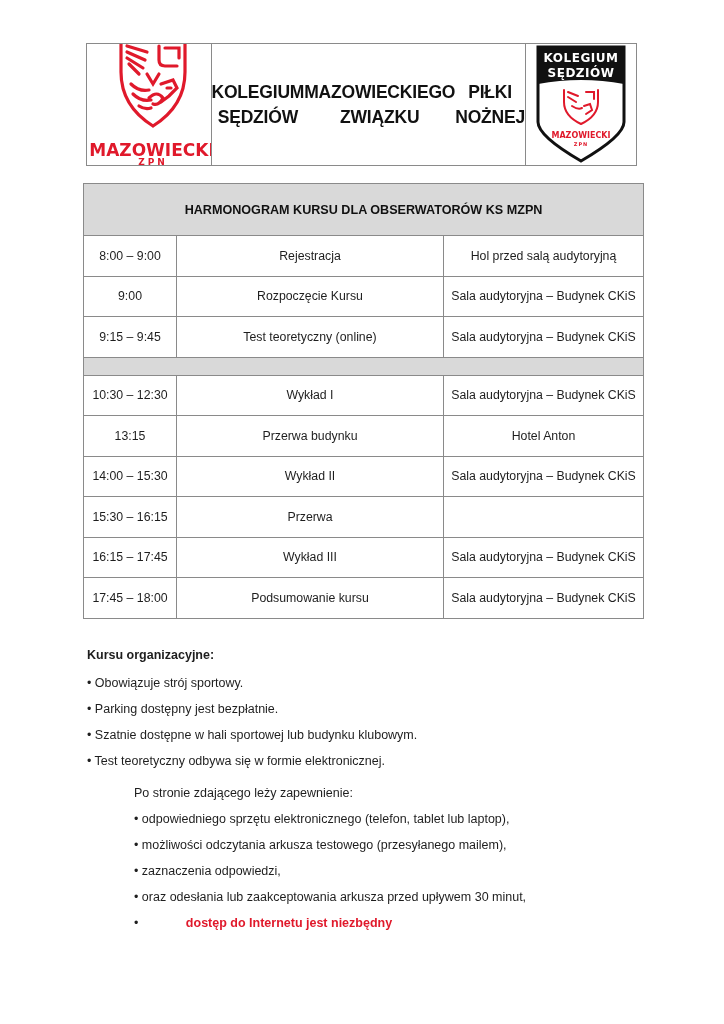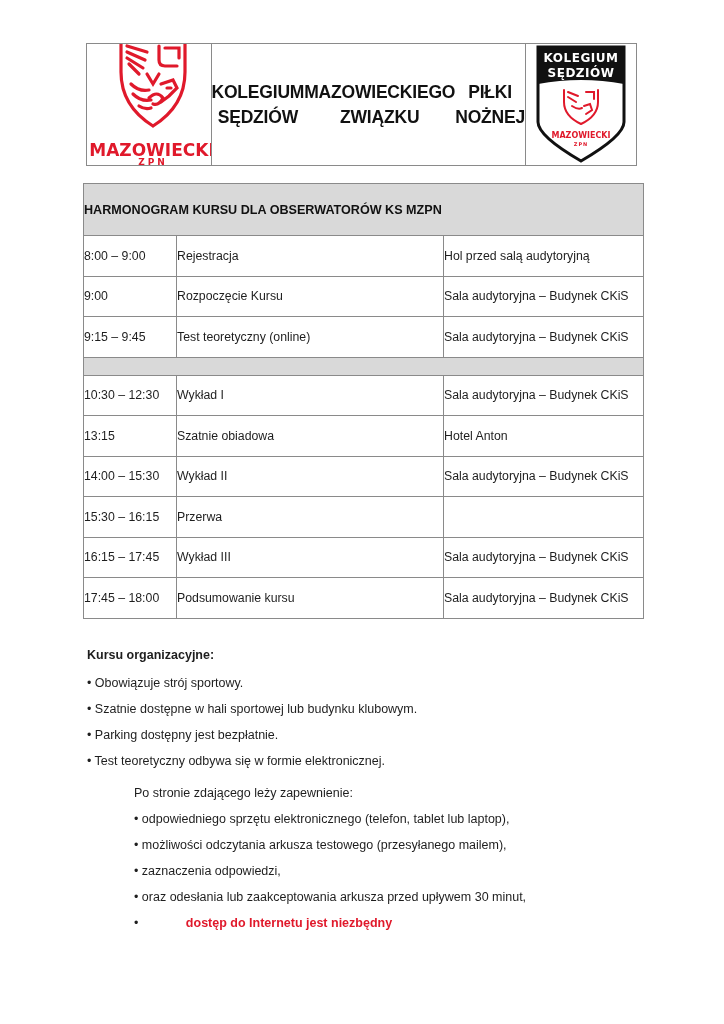--- a/index.html
+++ b/index.html
@@ -15,21 +15,21 @@
   .hdr-logo-left { width: 131px; border-right: 1px solid #8a8a8a; position: relative; overflow: hidden; }
   .hdr-title { flex: 1; display: flex; align-items: center; justify-content: center; flex-direction: row; }
   .hdr-title div { font-weight: bold; font-size: 17.5px; line-height: 25px; color: #111; text-align: center; letter-spacing: -0.2px; }
   .hdr-logo-right { width: 110px; border-left: 1px solid #8a8a8a; position: relative; }
 
   
   .sched {
     position: absolute; left: 83px; top: 183px; width: 560px;
     border-collapse: collapse; table-layout: fixed;
   }
-  .sched td { border: 1.3px solid #8a8a8a; font-size: 12.3px; color: #1e1e1e; padding: 0; }
+  .sched td { border: 1.3px solid #8a8a8a; text-align: center; font-size: 12.3px; color: #1e1e1e; padding: 0; }
   .sched tr.title-row td { background: #d9d9d9; height: 51px; font-weight: bold; font-size: 12.6px; color: #111; }
   .sched tr.row td { height: 39.5px; }
   .sched tr.sep td { background: #d9d9d9; height: 17px; }
   .col1 { width: 93px; } .col2 { width: 267px; } .col3 { width: 200px; }
 
   
   .notes { position: absolute; left: 87px; top: 648px; font-size: 12.5px; color: #1e1e1e; }
   .notes .heading { font-weight: bold; margin-bottom: 13px; }
   .notes .li { height: 26px; line-height: 16px; }
   .sub { position: absolute; left: 134px; top: 785px; font-size: 12.5px; color: #1e1e1e; }
@@ -105,21 +105,21 @@
   <tr class="sep">
     <td colspan="3"></td>
   </tr>
   <tr class="row">
     <td>10:30 – 12:30</td>
     <td>Wykład I</td>
     <td>Sala audytoryjna – Budynek CKiS</td>
   </tr>
   <tr class="row">
     <td>13:15</td>
-    <td>Szatnie obiadowa</td>
+    <td>Przerwa budynku</td>
     <td>Hotel Anton</td>
   </tr>
   <tr class="row">
     <td>14:00 – 15:30</td>
     <td>Wykład II</td>
     <td>Sala audytoryjna – Budynek CKiS</td>
   </tr>
   <tr class="row">
     <td>15:30 – 16:15</td>
     <td>Przerwa</td>
@@ -134,22 +134,22 @@
     <td>17:45 – 18:00</td>
     <td>Podsumowanie kursu</td>
     <td>Sala audytoryjna – Budynek CKiS</td>
   </tr>
 </tbody>
   </table>
 
 <div class="notes">
   <div class="heading">Kursu organizacyjne:</div>
   <div class="li">• Obowiązuje strój sportowy.</div>
+  <div class="li">• Parking dostępny jest bezpłatnie.</div>
   <div class="li">• Szatnie dostępne w hali sportowej lub budynku klubowym.</div>
-  <div class="li">• Parking dostępny jest bezpłatnie.</div>
   <div class="li">• Test teoretyczny odbywa się w formie elektronicznej.</div>
 </div>
 
 <div class="sub">
   <div class="li">Po stronie zdającego leży zapewnienie:</div>
   <div class="li">• odpowiedniego sprzętu elektronicznego (telefon, tablet lub laptop),</div>
   <div class="li">• możliwości odczytania arkusza testowego (przesyłanego mailem),</div>
   <div class="li">• zaznaczenia odpowiedzi,</div>
   <div class="li">• oraz odesłania lub zaakceptowania arkusza przed upływem 30 minut,</div>
   <div class="li"><span>• </span><span class="red" style="color: rgb(224, 25, 43);">dostęp do Internetu jest niezbędny</span></div>

